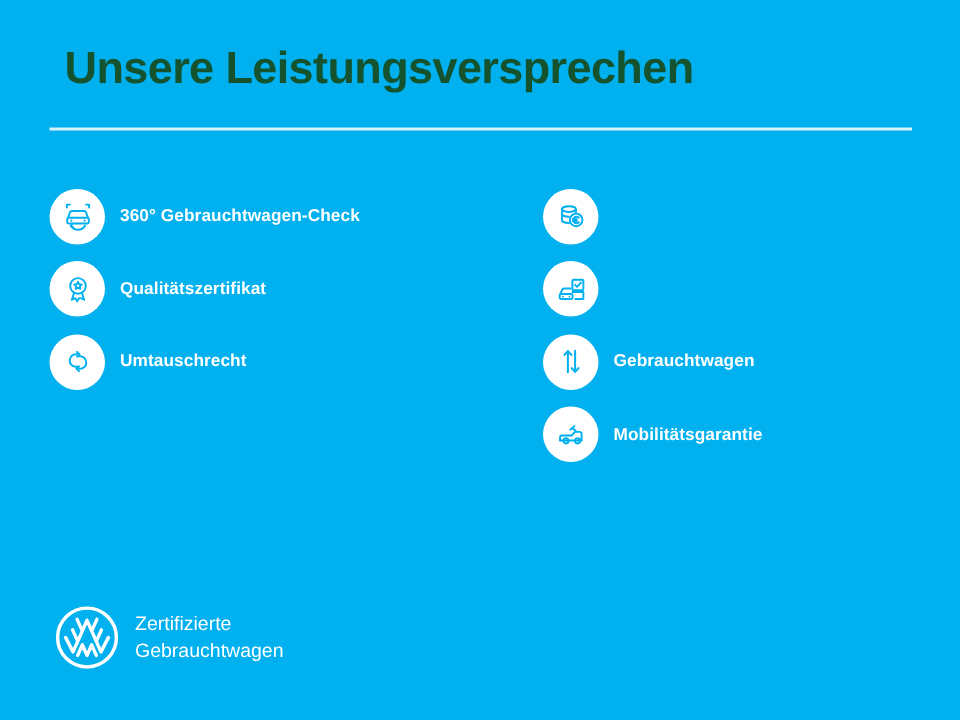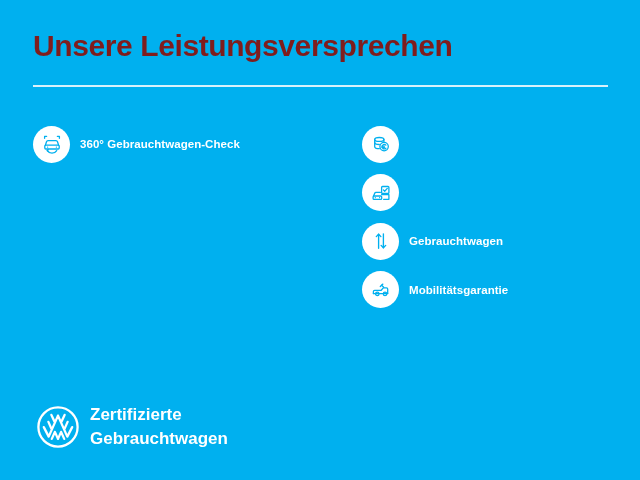--- a/index.html
+++ b/index.html
@@ -14,25 +14,25 @@
   }
   .slide {
     position: relative;
     width: 640px;
     height: 480px;
     background: #00b0ef;
     box-sizing: border-box;
   }
   .title {
     position: absolute;
-    left: 33px;
+    left: 43px;
     top: 29px;
     font-size: 30px;
     font-weight: bold;
-    color: #7f1d1d;
+    color: #14532d;
     letter-spacing: -0.4px;
     white-space: nowrap;
     line-height: 1.1;
   }
   .divider {
     position: absolute;
     left: 33px;
     top: 85px;
     width: 575px;
     height: 2px;
@@ -87,22 +87,22 @@
     display: flex;
     align-items: center;
   }
   .vw-logo {
     width: 44px;
     height: 44px;
     min-width: 44px;
   }
   .brand-text {
     margin-left: 10px;
-    font-size: 17px;
-    font-weight: bold;
+    font-size: 13px;
+    font-weight: normal;
     color: #ffffff;
     line-height: 1.42;
     white-space: pre-line;
   }
 </style>
 </head>
 <body>
 
 <div class="slide" style="background: rgb(0, 176, 239);">
 
@@ -123,23 +123,45 @@
             <circle cx="16.4" cy="15.1" r="0.7" fill="#00b0ef" stroke="none"></circle>
             <path d="M4.6 6.3V4.4h2"></path>
             <path d="M19.4 6.3V4.4h-2"></path>
             <path d="M7.3 18.6a5.6 5.6 0 0 0 9.4 0"></path>
             <path d="M8.1 17.4l-0.9 1.3 1.4 0.6"></path>
           </svg>
         </span>
         <span class="feature-label">360° Gebrauchtwagen-Check</span>
       </div>
 
-
-
-
+      <div class="feature">
+        <span class="icon-circle">
+          <svg width="24" height="24" viewBox="0 0 24 24" fill="none" stroke="#00b0ef" stroke-width="1.3" stroke-linecap="round" stroke-linejoin="round">
+            <circle cx="12" cy="9.6" r="5.2"></circle>
+            <path d="M12 6.9l0.75 1.55 1.7 0.24-1.23 1.2 0.29 1.69L12 10.78l-1.51 0.8 0.29-1.69-1.23-1.2 1.7-0.24z"></path>
+            <path d="M9.4 14.2l-1.5 4.6 2.4-1 1.2 2 1.3-2.1"></path>
+            <path d="M14.6 14.2l1.5 4.6-2.3-1"></path>
+          </svg>
+        </span>
+        <span class="feature-label">Qualitätszertifikat</span>
+      </div>
+
+
+
+      <div class="feature">
+        <span class="icon-circle">
+          <svg width="24" height="24" viewBox="0 0 24 24" fill="none" stroke="#00b0ef" stroke-width="1.3" stroke-linecap="round" stroke-linejoin="round">
+            <path d="M11.3 7.2a4.2 4.2 0 1 0 0 8.3"></path>
+            <path d="M11.3 5.6l1.7 1.6-1.7 1.6"></path>
+            <path d="M12.7 16.8a4.2 4.2 0 1 0 0-8.3"></path>
+            <path d="M12.7 18.4L11 16.8l1.7-1.6"></path>
+          </svg>
+        </span>
+        <span class="feature-label">Umtauschrecht</span>
+      </div>
 
     </div>
 
     <div class="col col-right">
 
       <div class="feature">
         <span class="icon-circle">
           <svg width="24" height="24" viewBox="0 0 24 24" fill="none" stroke="#00b0ef" stroke-width="1.3" stroke-linecap="round" stroke-linejoin="round">
             <ellipse cx="10.3" cy="7.4" rx="4.6" ry="1.9"></ellipse>
             <path d="M5.7 7.4v7.4c0 1.05 2.06 1.9 4.6 1.9"></path>

